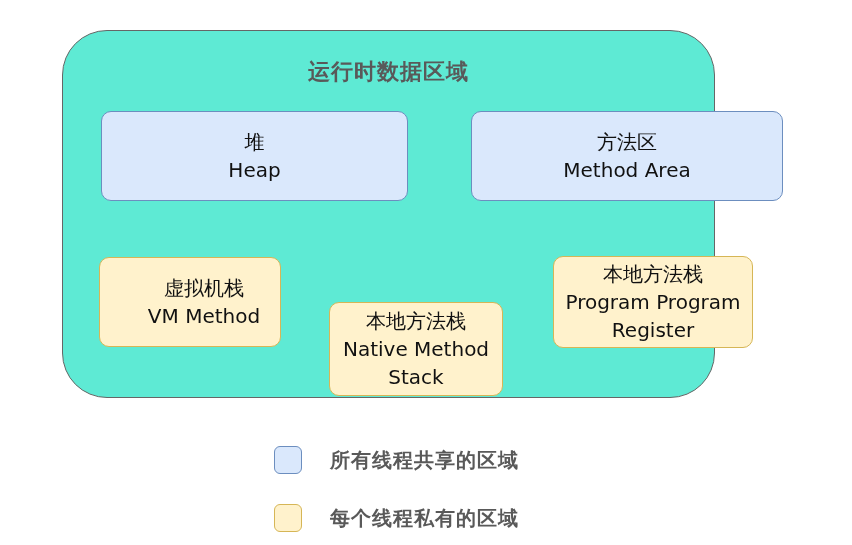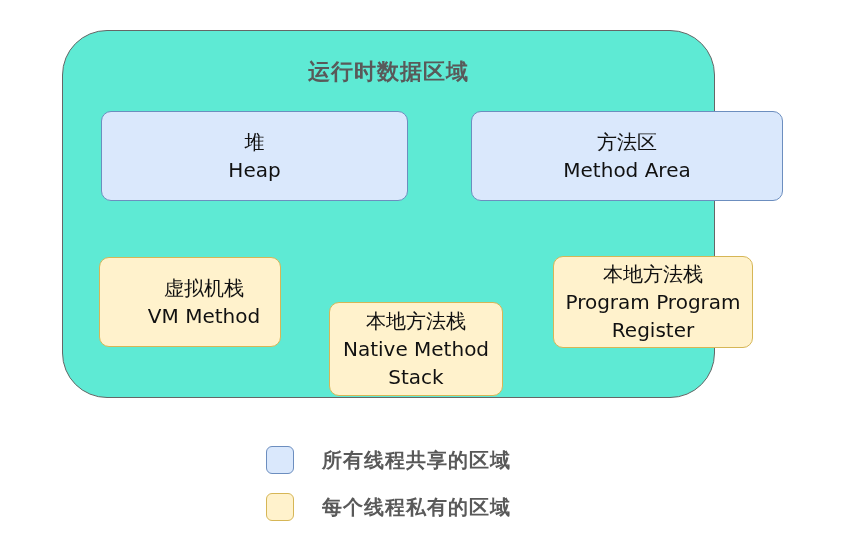--- a/index.html
+++ b/index.html
@@ -55,24 +55,24 @@
   }
 
   .box-heap     { left: 38px;  top: 80px;  width: 307px; height: 90px; }
   .box-method   { left: 376px; top: 80px;  width: 312px; height: 90px; margin-left: 32px; }
   .box-vmstack  { left: 36px;  top: 226px; width: 182px; height: 90px; padding-left: 28px; }
   .box-native   { left: 266px; top: 224px; width: 174px; height: 94px; margin-top: 47px; }
   .box-pc       { left: 490px; top: 225px; width: 200px; height: 92px; }
 
   .legend {
     position: absolute;
-    left: 266px; top: 446px;
+    left: 274px; top: 446px;
     display: flex;
     flex-direction: column;
-    gap: 19px;
+    gap: 30px;
   }
   .legend-row {
     display: flex;
     align-items: center;
     gap: 28px;
     height: 28px;
   }
   .legend-swatch {
     width: 28px; height: 28px;
     box-sizing: border-box;

